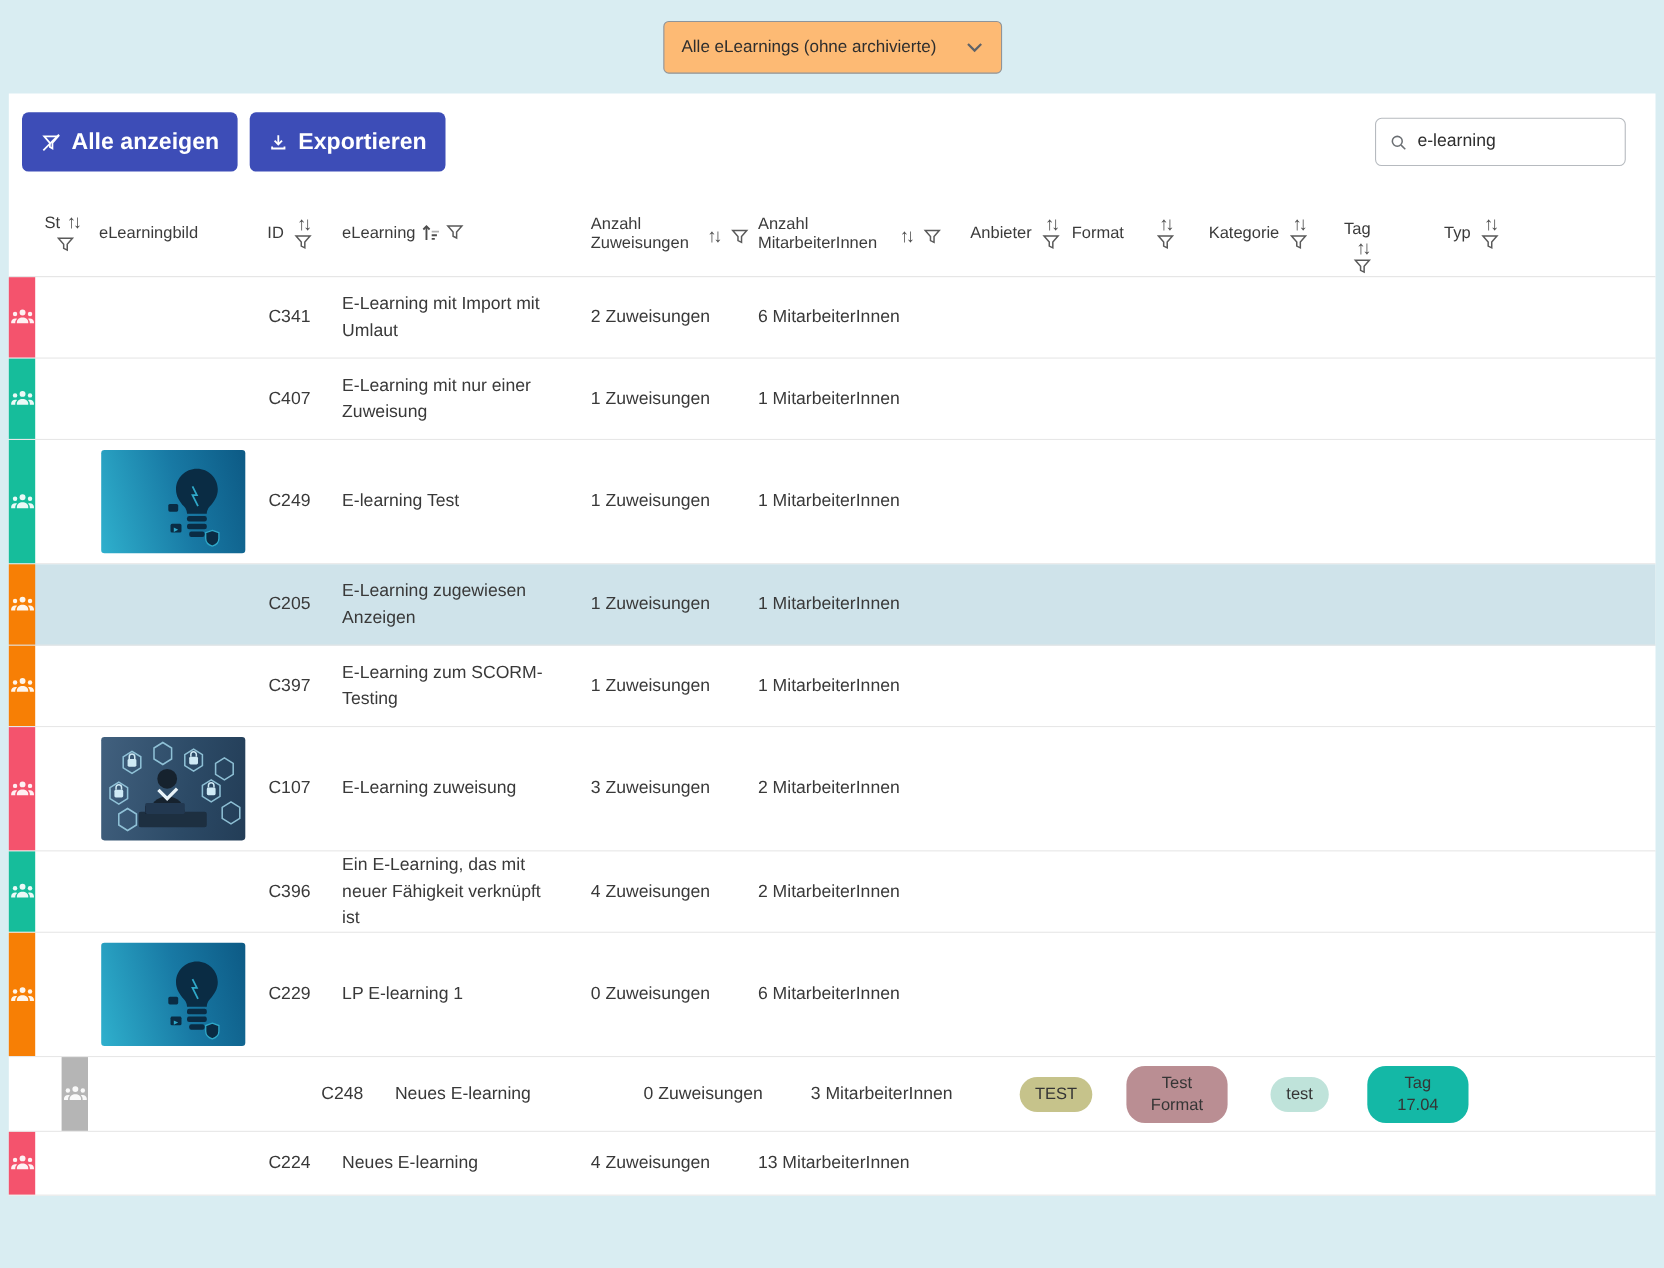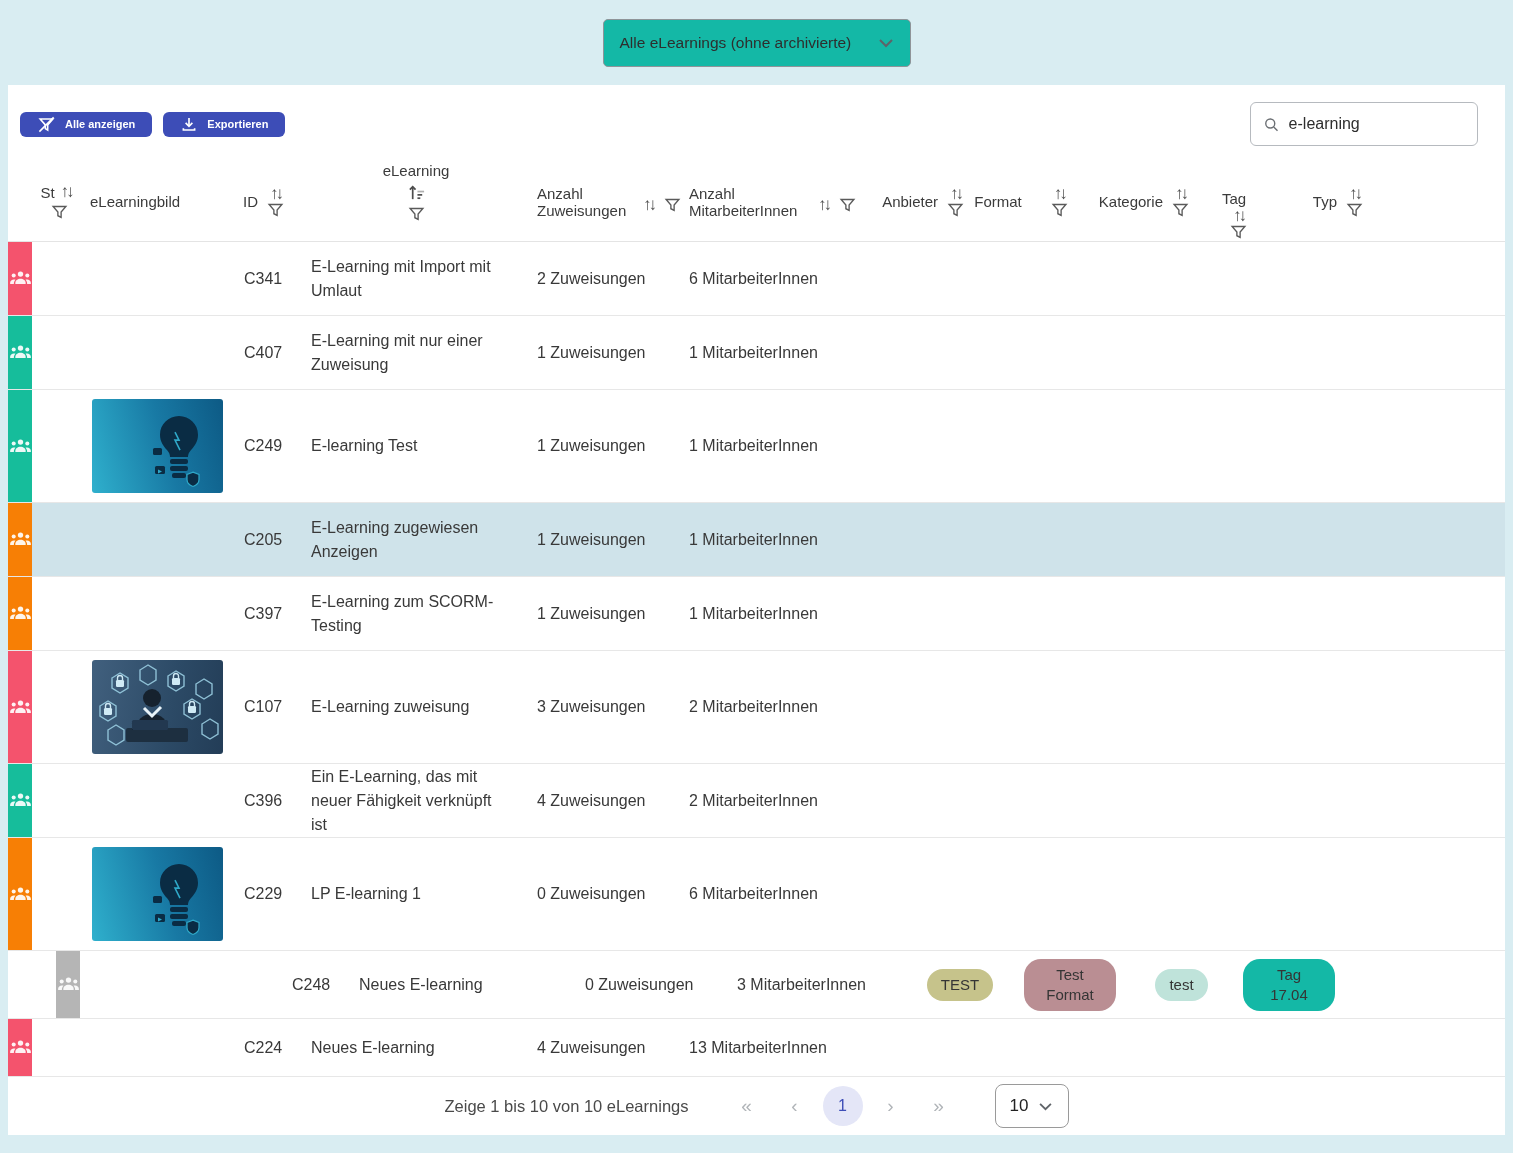--- a/index.html
+++ b/index.html
@@ -7,32 +7,32 @@
   body {
     height: 1153px;
     background: #d9edf2;
     font-family: "Liberation Sans", sans-serif;
     color: #3a3a3a;
     overflow: hidden;
   }
   
   .topbar { height: 85px; display: flex; justify-content: center; }
   .dropdown {
-    margin-top: 19px; width: 308px; height: 48px; background: #14b8a6;
+    margin-top: 19px; width: 308px; height: 48px; background: #fdba74;
     border: 1px solid #8f9499; border-radius: 5px;
     display: flex; align-items: center; justify-content: space-between;
     padding: 0 16px; font-size: 15.5px; color: #2e2e2e; cursor: pointer;
   }
   .chev { stroke: #5f6368; stroke-width: 2; fill: none; }
   
   .panel { margin: 0 8px 8px 8px; background: #fff; }
   .toolbar { display: flex; align-items: center; padding: 17px 12px 16px 12px; }
   .btn {
     background: #3d4db7; color: #fff; border: none; border-radius: 6px;
-    height: 25px; padding: 0 17px; font-size: 11px; font-weight: bold;
+    height: 54px; padding: 0 17px; font-size: 21px; font-weight: bold;
     display: flex; align-items: center; gap: 9px; margin-right: 11px; cursor: pointer;
     font-family: "Liberation Sans", sans-serif;
   }
   .search {
     margin-left: auto; margin-right: 15px; width: 228px; height: 44px;
     border: 1px solid #b6babf; border-radius: 6px; background: #fff;
     display: flex; align-items: center; gap: 9px; padding: 0 12px;
   }
   .search input {
     border: none; outline: none; font-size: 16px; width: 100%;
@@ -46,21 +46,21 @@
   .thead { border-bottom: 1px solid #e4e4e4; min-height: 80px; font-size: 15px; color: #3b3b3b; }
   .thead > div { display: flex; align-items: center; }
   .hc-stack { display: flex; flex-direction: column; align-items: center; margin-left: 9px; line-height: 1; }
   .sortg { font-size: 17px; letter-spacing: -3px; color: #4d4d4d; cursor: pointer; white-space: nowrap; }
   .funnel { cursor: pointer; }
   .h-st { flex-direction: column; align-items: flex-start; justify-content: center; padding-left: 18px; }
   .h-st .line1 { display: flex; align-items: center; gap: 6px; }
   .h-st .funnel { margin-left: 7px; margin-top: 2px; }
   .h-bild { justify-content: flex-start; padding-left: 4px; }
   .h-id { padding-left: 14px; }
-  .h-el { gap: 4px; flex-direction: column; }
+  .h-el { gap: 4px; }
   .h-2row { align-items: flex-start; justify-content: center; padding-left: 16px; }
   .h-2row .line2 { display: flex; align-items: center; gap: 10px; margin-top: 7px; }
   .h-mit.h-2row { padding-left: 8px; }
   
   .trow { border-bottom: 1px solid #e7e7e7; min-height: 74px; align-items: center; cursor: pointer; }
   .trow.r-img { min-height: 113px; }
   .trow:nth-child(9) { min-height: 68px; padding-left: 48px; }
   .trow:nth-child(10) { min-height: 58px; }
   .trow.hl { background: #cfe3ea; }
   .cell { font-size: 16px; color: #393939; display: flex; align-items: center; }
@@ -563,28 +563,14 @@
       <div class="cell c-mit">13 MitarbeiterInnen</div>
       <div class="cell c-badge c-anb"></div>
       <div class="cell c-badge c-fmt"></div>
       <div class="cell c-badge c-kat"></div>
       <div class="cell c-badge c-tag"></div>
       <div class="cell c-typ"></div>
       <div class="cell"></div>
     </div>
   </div>
 
-  <div class="pagination">
-    <span class="pag-summary">Zeige 1 bis 10 von 10 eLearnings</span>
-    <span class="pag-nav">«</span>
-    <span class="pag-nav">‹</span>
-    <span class="pag-page">1</span>
-    <span class="pag-nav">›</span>
-    <span class="pag-nav">»</span>
-    <span class="pag-size">
-      <span>10</span>
-      <svg class="chev" width="15" height="9" viewBox="0 0 16 10">
-          <polyline points="2,2 8,8 14,2"></polyline>
-        </svg>
-    </span>
-  </div>
 
 </div>
 
 </body></html>

